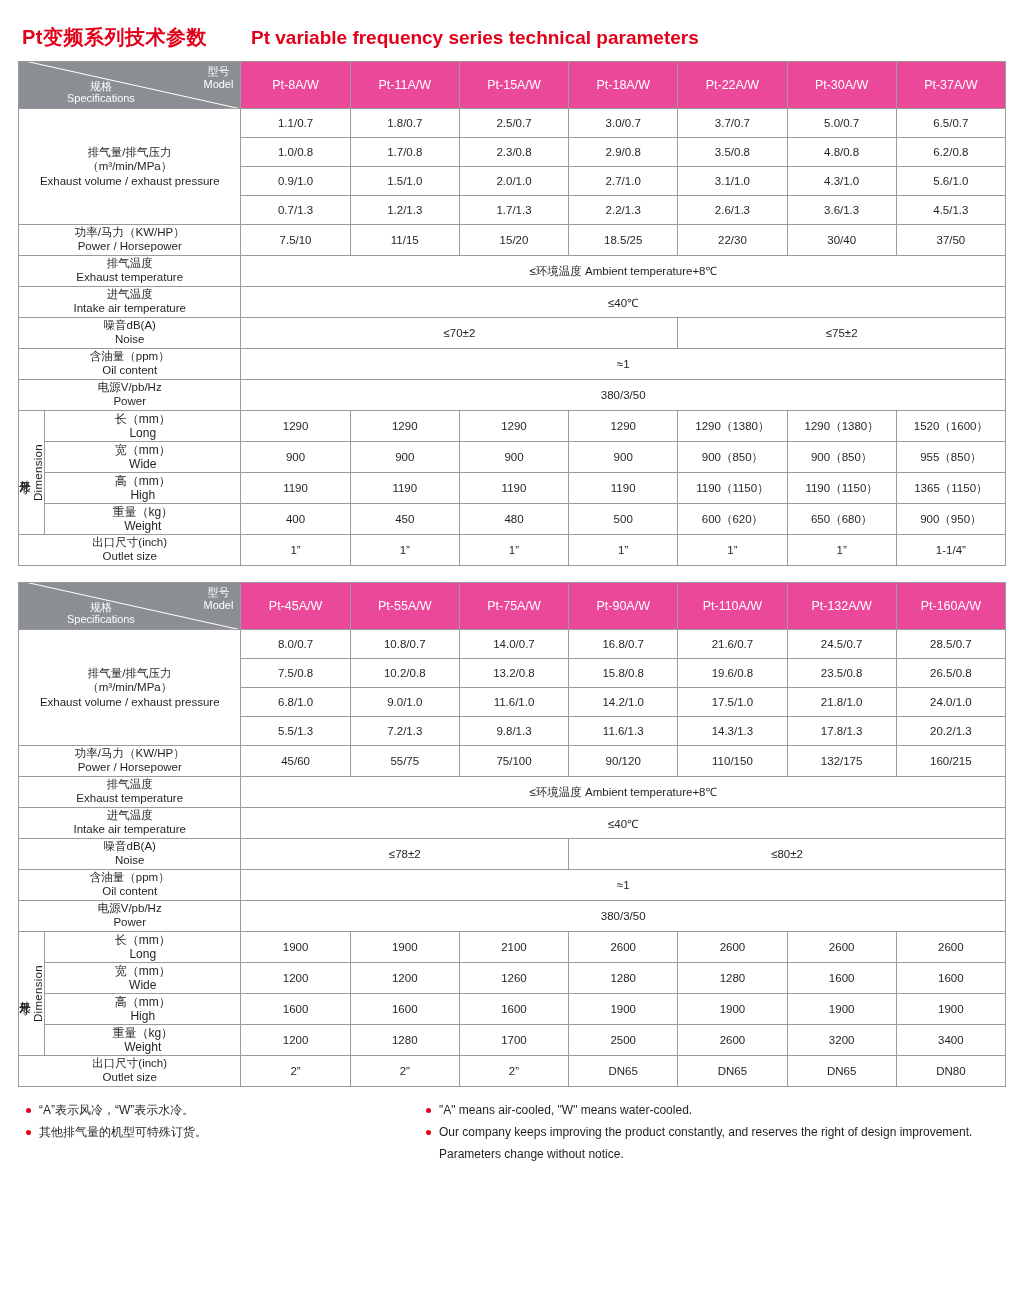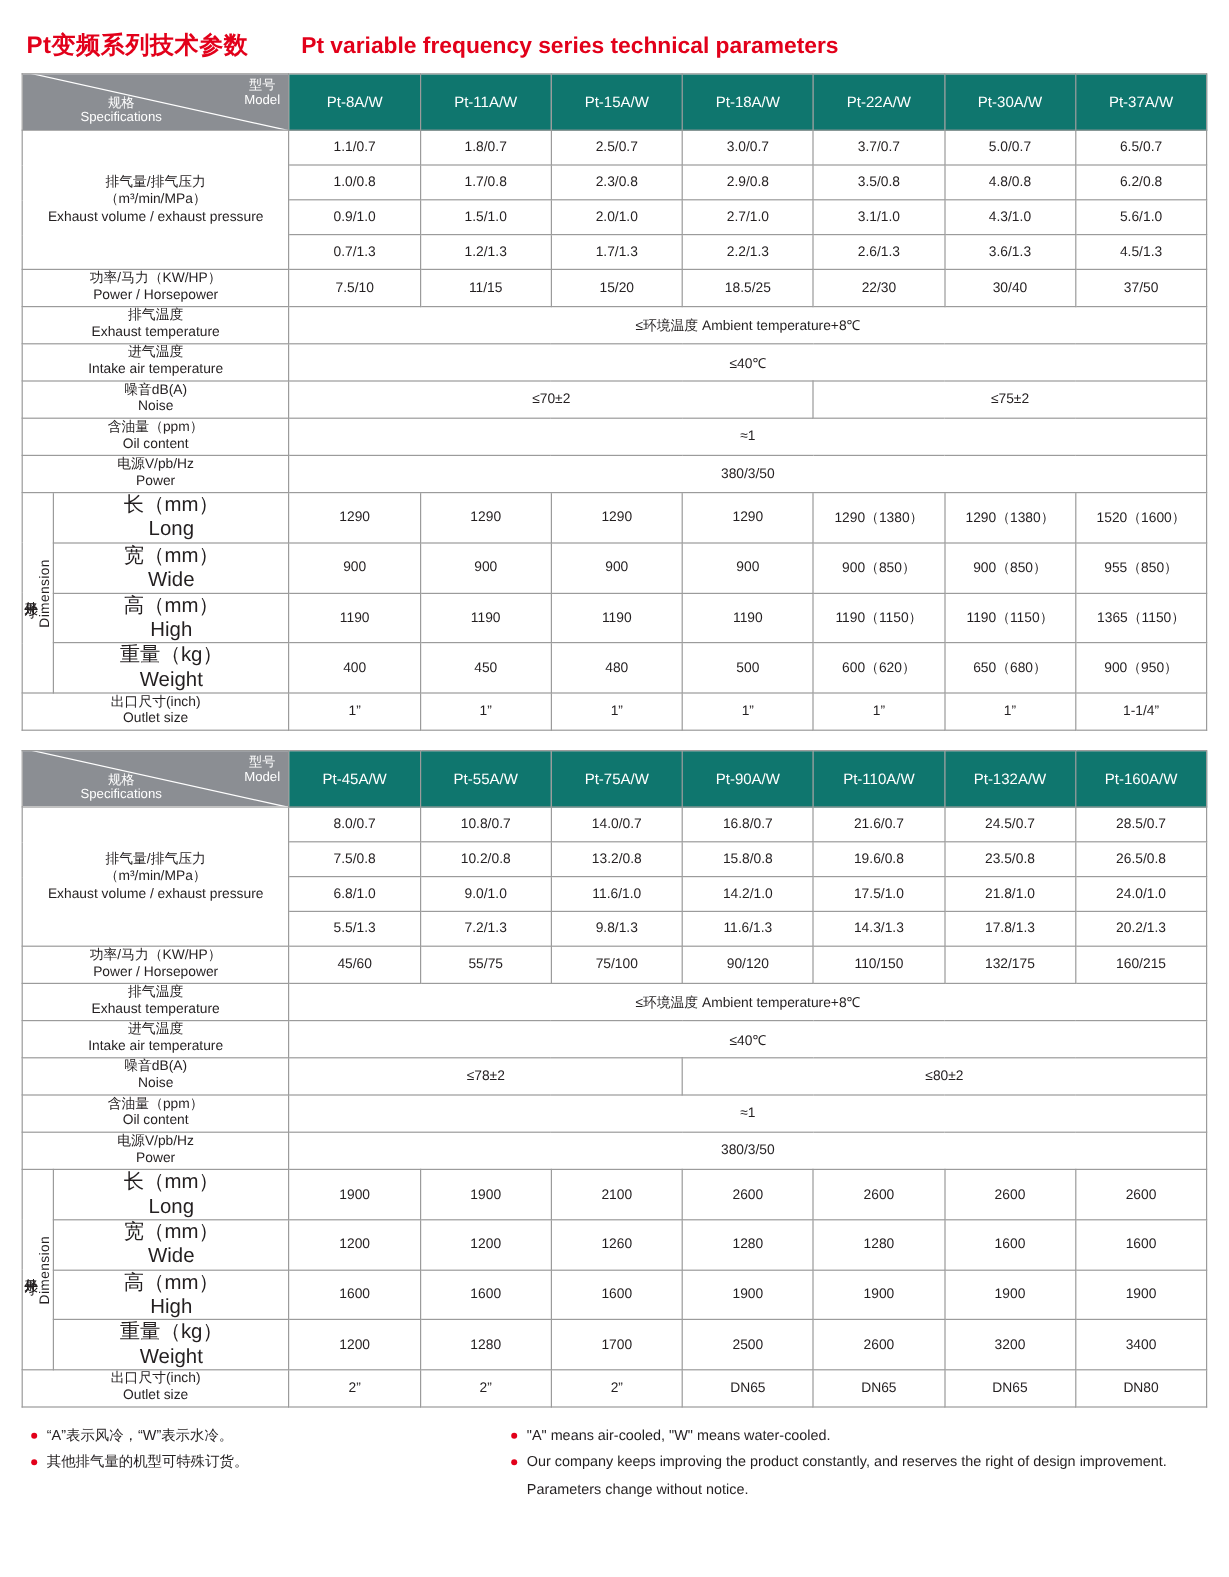--- a/index.html
+++ b/index.html
@@ -54,21 +54,21 @@
   }
   table.spec td, table.spec th {
     border: 1px solid #9b9b9b;
     text-align: center;
     vertical-align: middle;
     padding: 0;
     color: #231f20;
     font-weight: normal;
   }
   .hdr {
-    background: #0f766e;
+    background: #ec4899;
     color: #ffffff !important;
     height: 46px;
     font-size: 12.5px;
   }
   .hdr-corner {
     background: #8b8e93;
     position: relative;
     height: 46px;
     padding: 0 !important;
   }
@@ -149,21 +149,21 @@
     display: flex;
     flex-direction: row;
     align-items: center;
     justify-content: center;
     height: 100%;
     gap: 1px;
   }
   .sub-lbl {
     text-align: center;
     line-height: 1.2;
-    font-size: 17px;
+    font-size: 12px;
   }
   .gap { height: 16px; }
   
   .notes {
     display: flex;
     padding: 12px 20px 0 26px;
     box-sizing: border-box;
     font-size: 12px;
     line-height: 1.85;
   }

